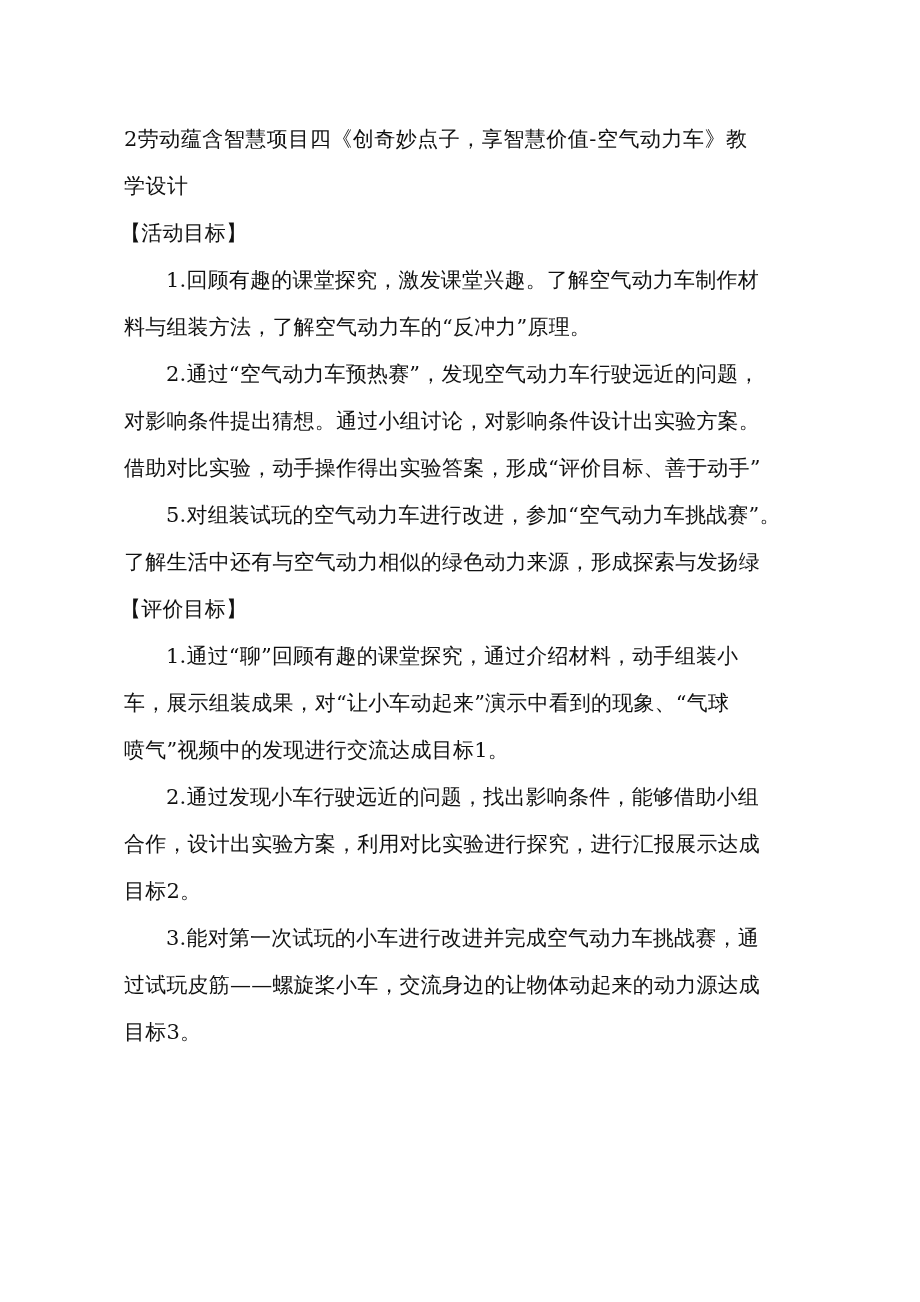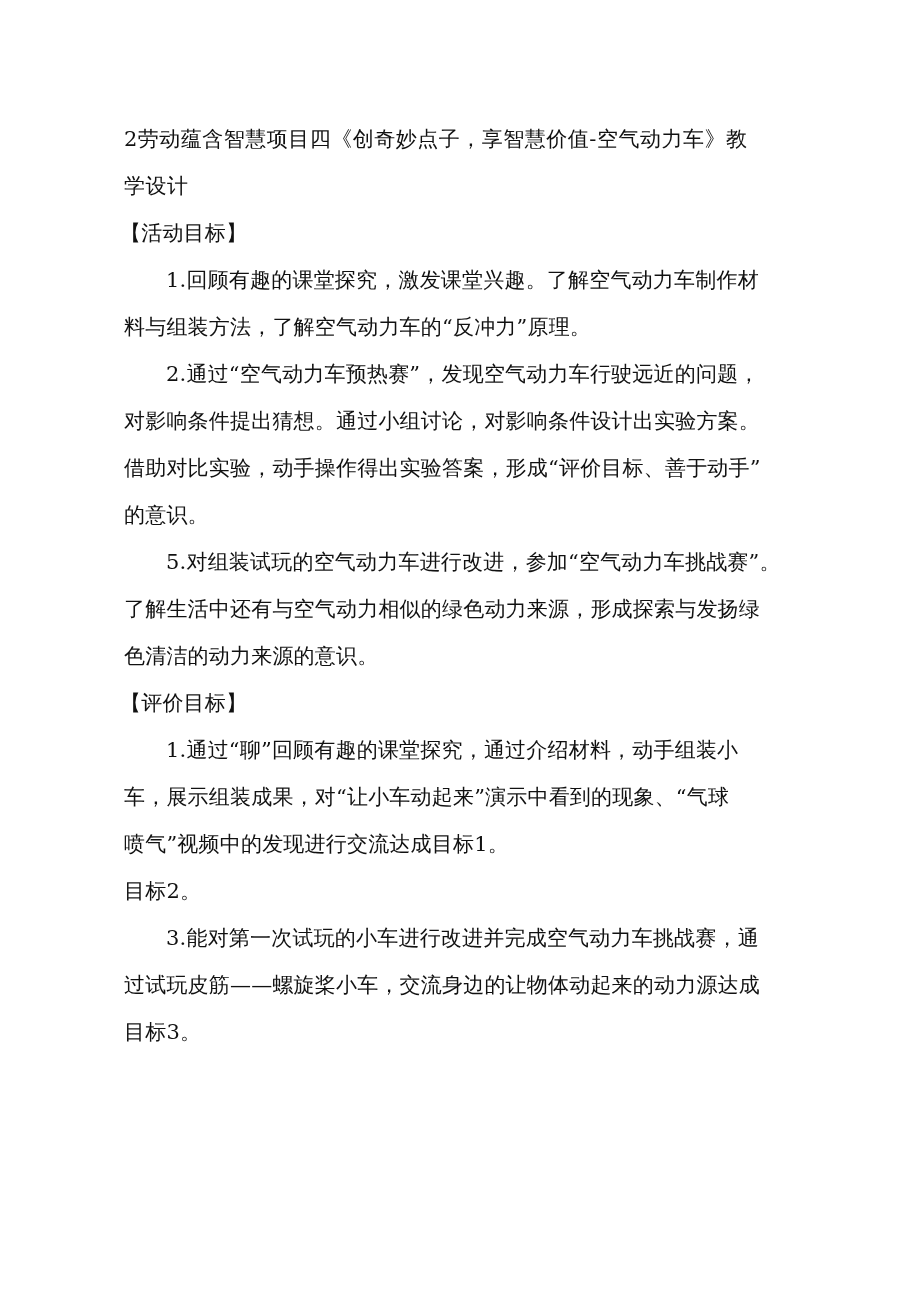--- a/index.html
+++ b/index.html
@@ -44,38 +44,38 @@
 
   <div>
     <div class="line indent">1.回顾有趣的课堂探究，激发课堂兴趣。了解空气动力车制作材</div>
     <div class="line">料与组装方法，了解空气动力车的“反冲力”原理。</div>
   </div>
 
   <div>
     <div class="line indent">2.通过“空气动力车预热赛”，发现空气动力车行驶远近的问题，</div>
     <div class="line">对影响条件提出猜想。通过小组讨论，对影响条件设计出实验方案。</div>
     <div class="line">借助对比实验，动手操作得出实验答案，形成“评价目标、善于动手”</div>
-    <div class="line">的意识。</div>
   </div>
 
   <div>
     <div class="line indent">5.对组装试玩的空气动力车进行改进，参加“空气动力车挑战赛”。</div>
     <div class="line">了解生活中还有与空气动力相似的绿色动力来源，形成探索与发扬绿</div>
-    <div class="line">色清洁的动力来源的意识。</div>
   </div>
 
   <div class="line heading">【评价目标】</div>
 
   <div>
     <div class="line indent">1.通过“聊”回顾有趣的课堂探究，通过介绍材料，动手组装小</div>
     <div class="line">车，展示组装成果，对“让小车动起来”演示中看到的现象、“气球</div>
     <div class="line">喷气”视频中的发现进行交流达成目标1。</div>
   </div>
 
   <div>
+    <div class="line indent">2.通过发现小车行驶远近的问题，找出影响条件，能够借助小组</div>
+    <div class="line">合作，设计出实验方案，利用对比实验进行探究，进行汇报展示达成</div>
     <div class="line">目标2。</div>
   </div>
 
   <div>
     <div class="line indent">3.能对第一次试玩的小车进行改进并完成空气动力车挑战赛，通</div>
     <div class="line">过试玩皮筋——螺旋桨小车，交流身边的让物体动起来的动力源达成</div>
     <div class="line">目标3。</div>
   </div>
 
 </div>

